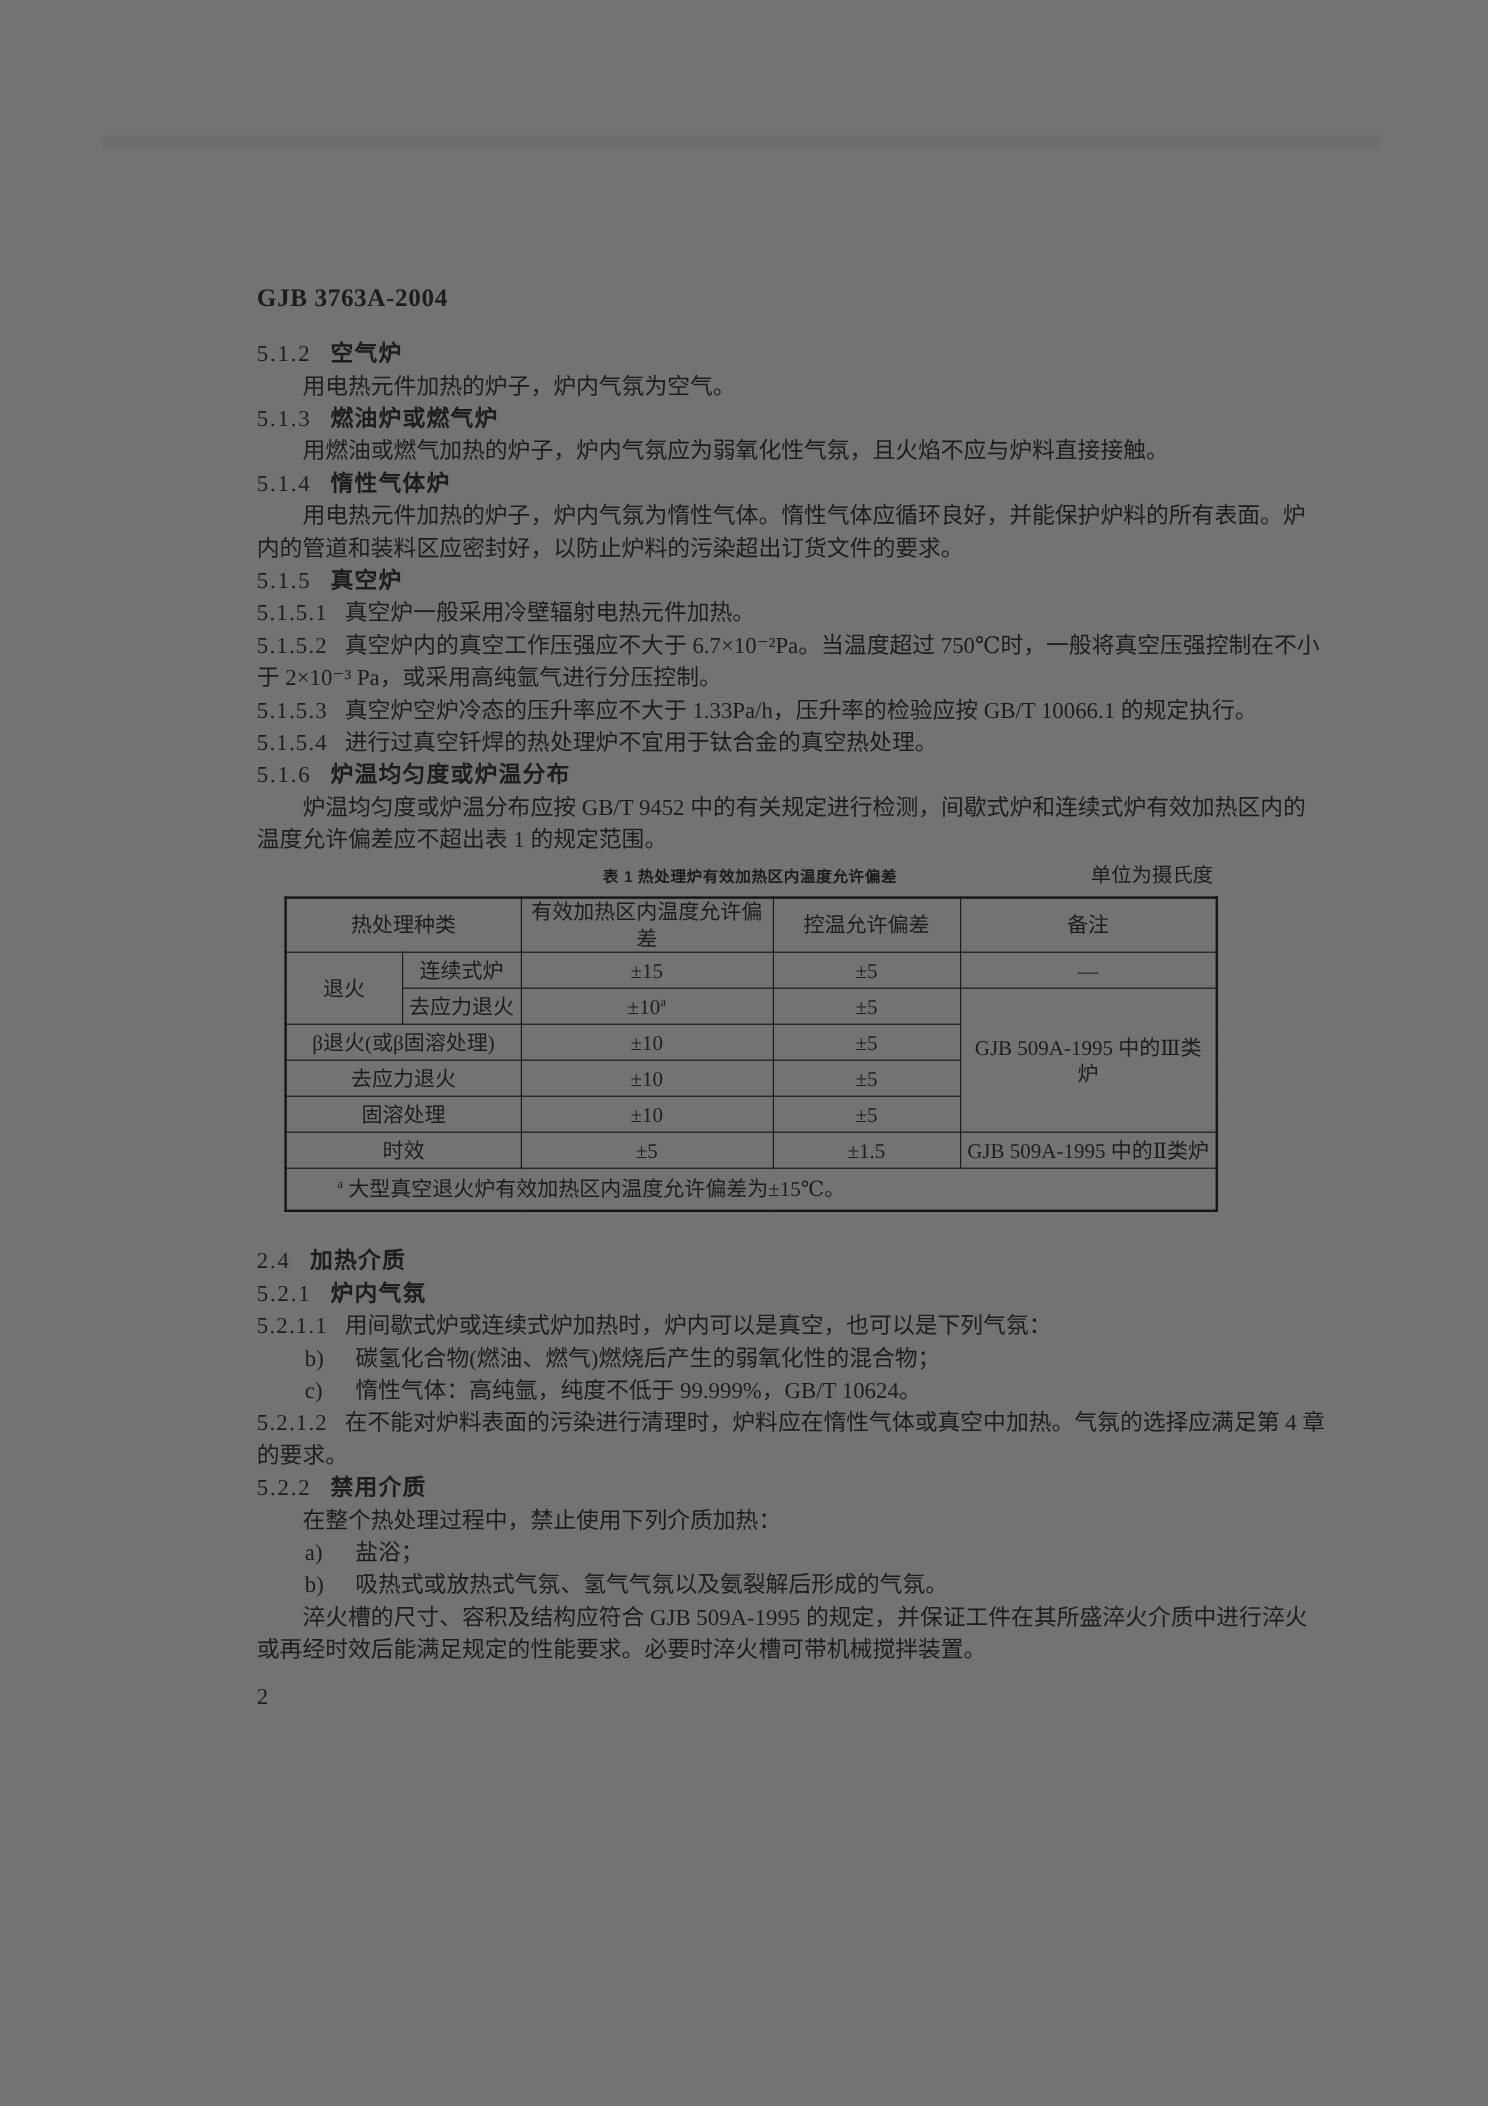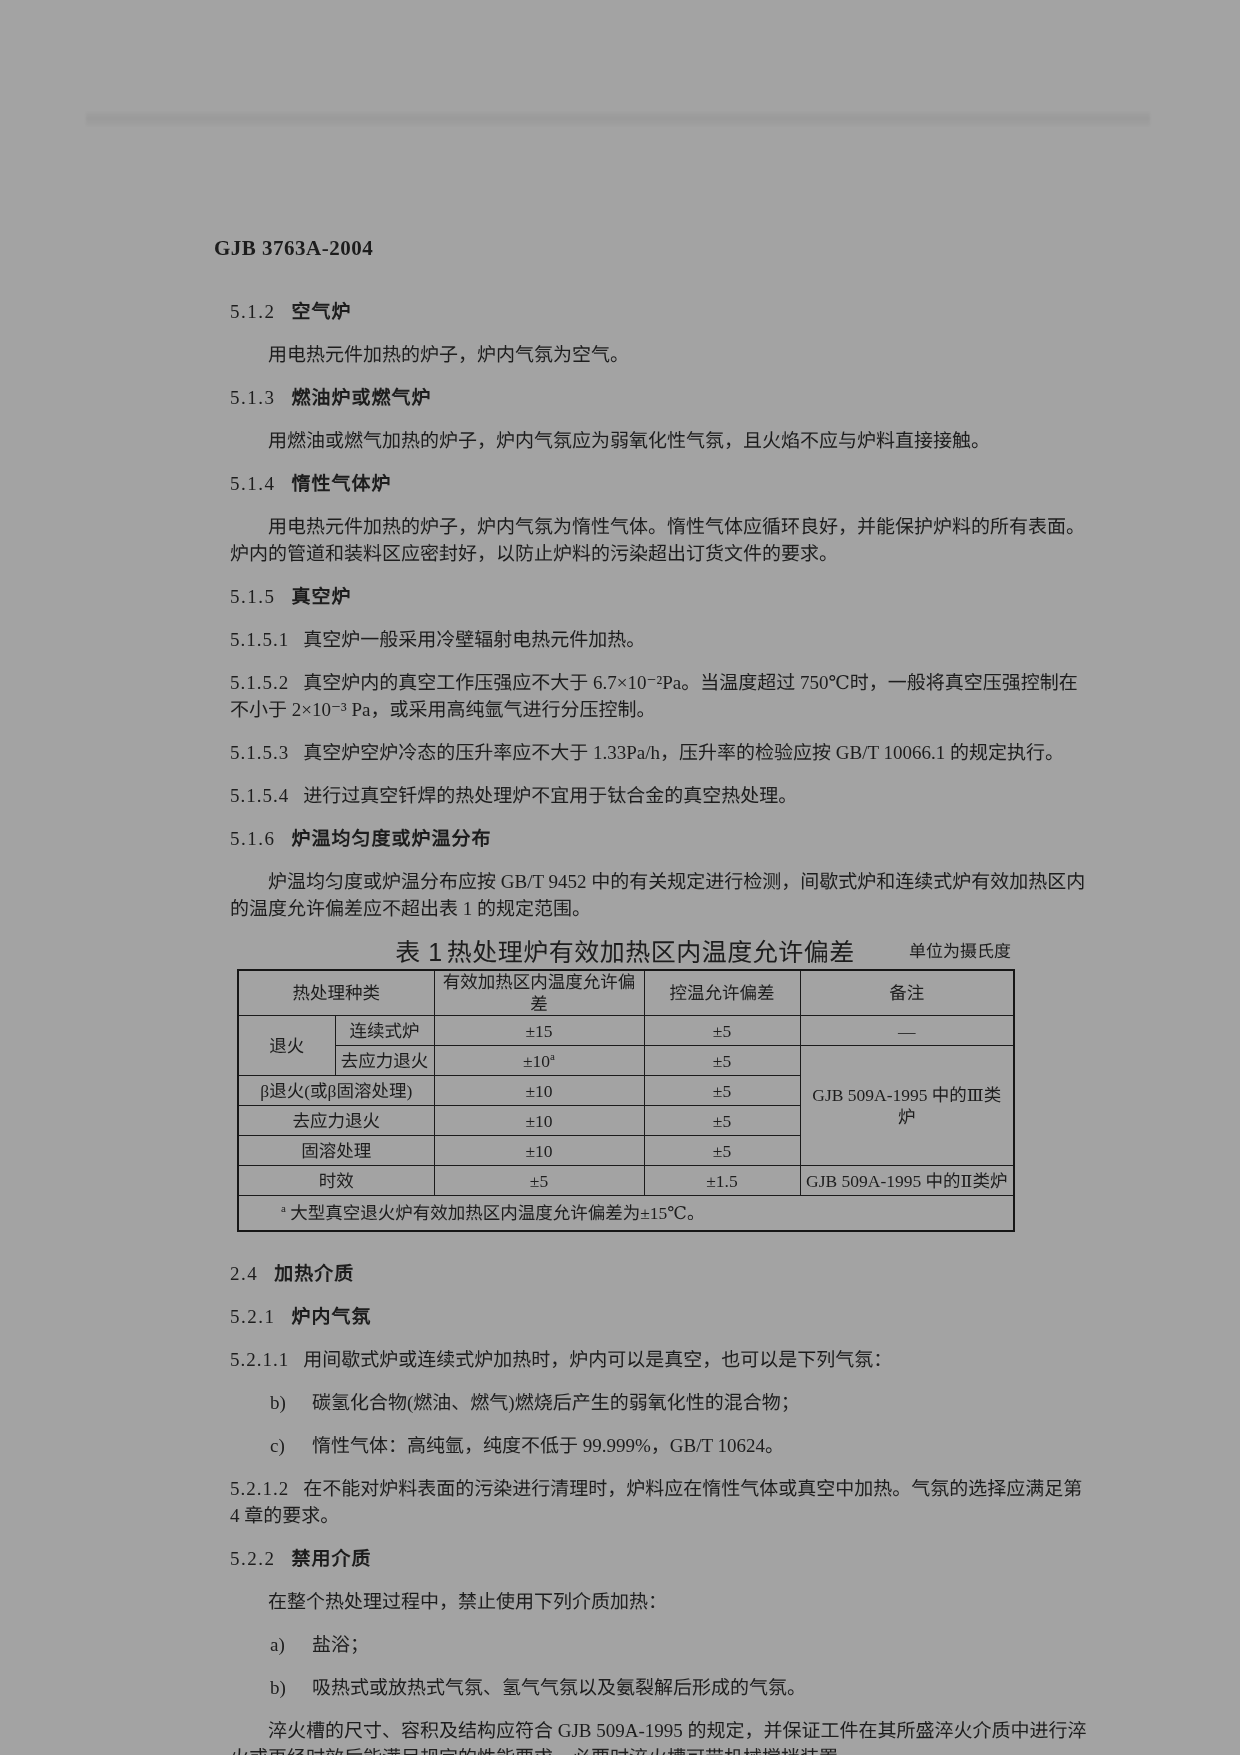--- a/index.html
+++ b/index.html
@@ -4,21 +4,21 @@
 <style>
   html, body {
     margin: 0;
     padding: 0;
     background: #ffffff;
   }
   .page {
     position: relative;
     width: 1240px;
     height: 1755px;
-    background: #a3a3a3;
+    background: #737373;
     overflow: hidden;
     font-family: "Liberation Serif", "DejaVu Serif", serif;
     color: #1d1d1d;
   }
   .scan-band {
     position: absolute;
     top: 112px;
     left: 86px;
     width: 1064px;
     height: 14px;
@@ -34,21 +34,21 @@
     letter-spacing: 0.5px;
   }
   .content {
     position: absolute;
     left: 214px;
     top: 282px;
     width: 892px;
     font-size: 19px;
     line-height: 27px;
   }
-  .h, .clause, .p, .li { margin: 16px; }
+  .h, .clause, .p, .li { margin: 0; }
   .h .num {
     letter-spacing: 1.5px;
     margin-right: 16px;
   }
   .h .t {
     font-weight: bold;
     font-family: "Liberation Sans", "DejaVu Sans", sans-serif;
     letter-spacing: 1px;
   }
   .clause .num {
@@ -69,23 +69,23 @@
   }
   .tcaption {
     position: relative;
     text-align: center;
     height: 28px;
     line-height: 28px;
     margin-bottom: 3px;
   }
   .tcaption .cap-label,
   .tcaption .cap-title {
-    font-weight: normal;
+    font-weight: bold;
     font-family: "Liberation Sans", "DejaVu Sans", sans-serif;
-    font-size: 25px;
+    font-size: 13px;
     letter-spacing: 0.5px;
   }
   .tcaption .cap-title { margin-left: 4px; }
   .tcaption .unit {
     position: absolute;
     right: 2px;
     bottom: 0;
     font-size: 17px;
     font-weight: normal;
     font-family: "Liberation Serif", "DejaVu Serif", serif;

